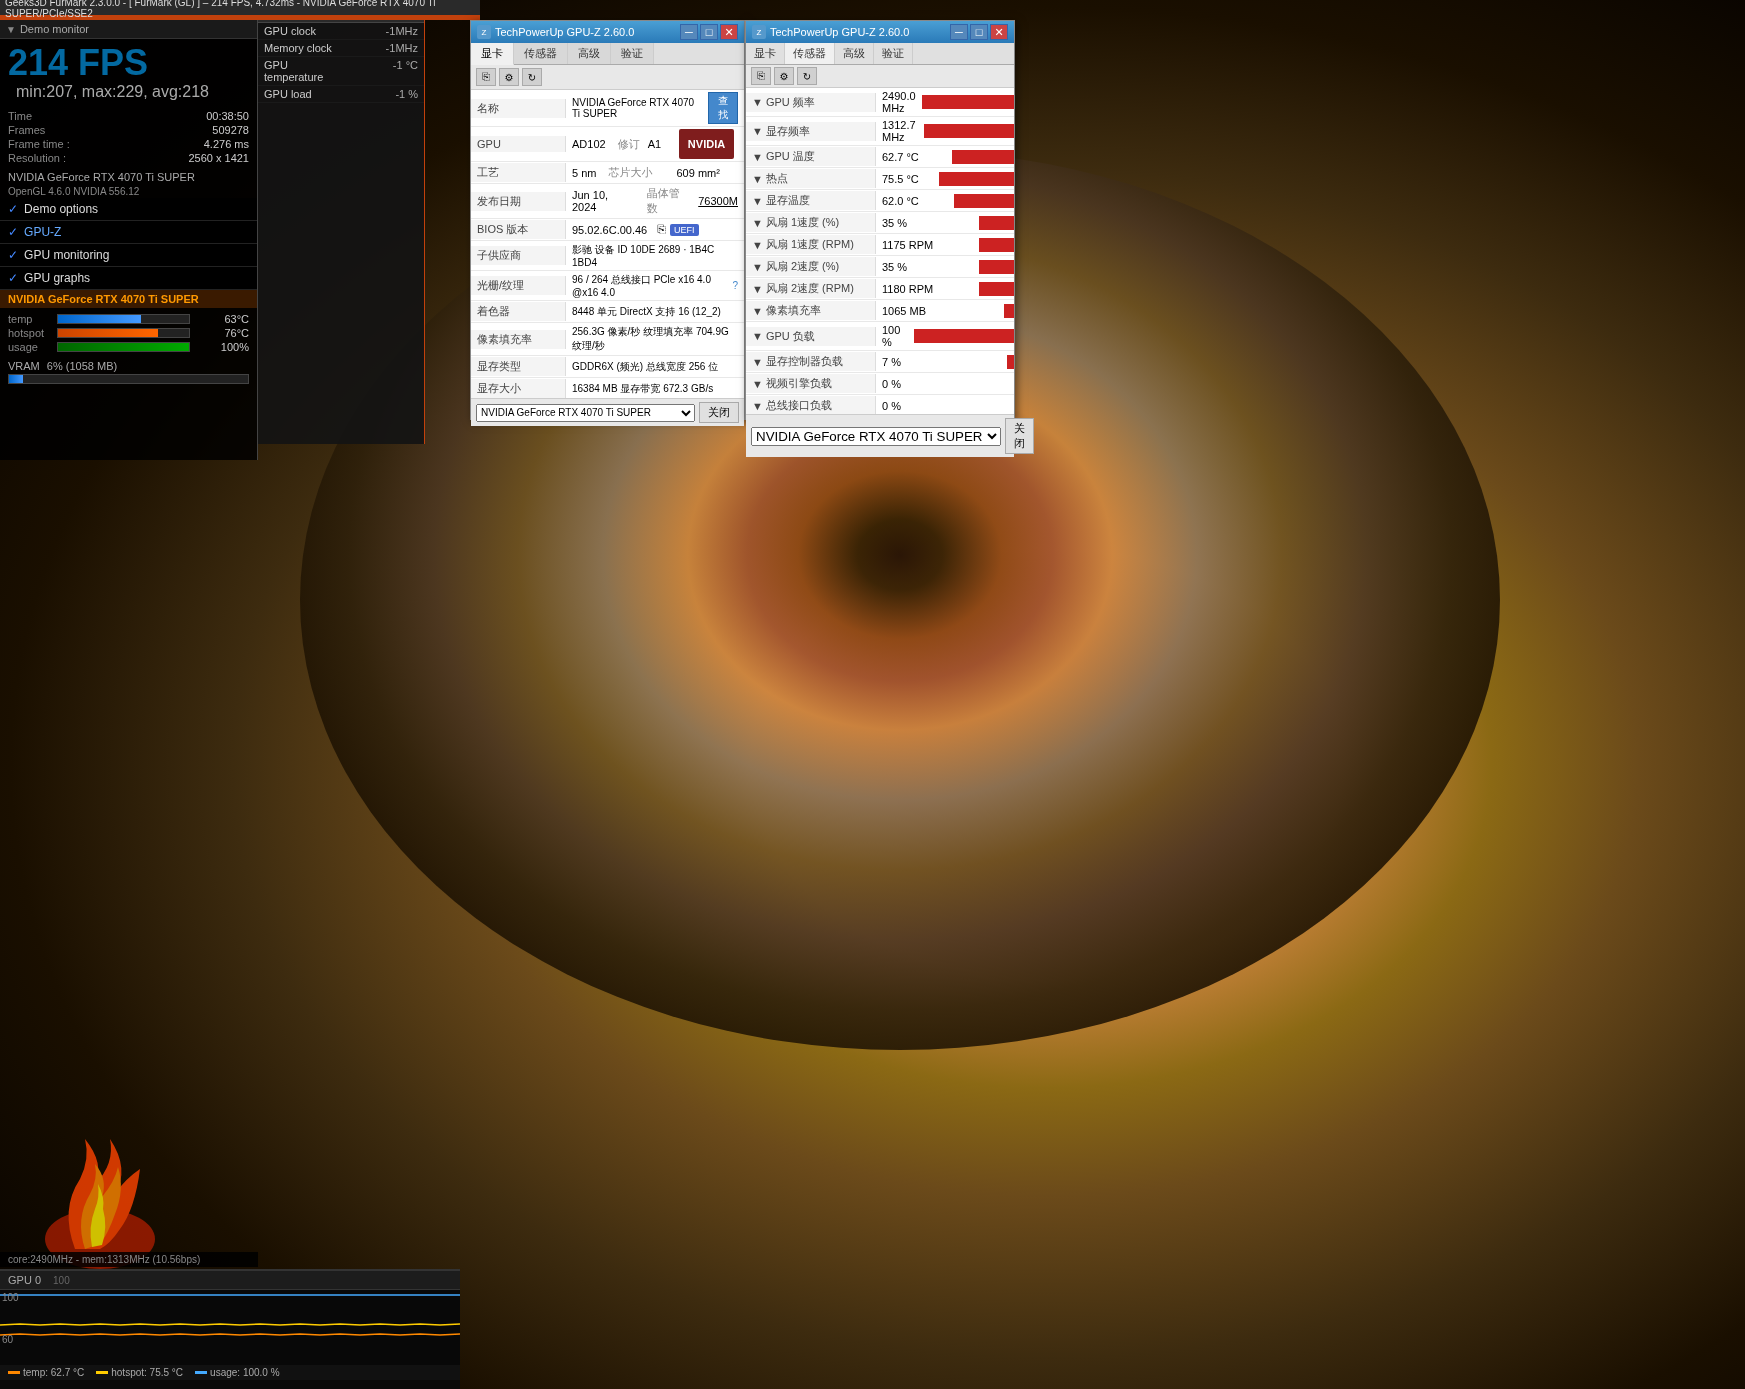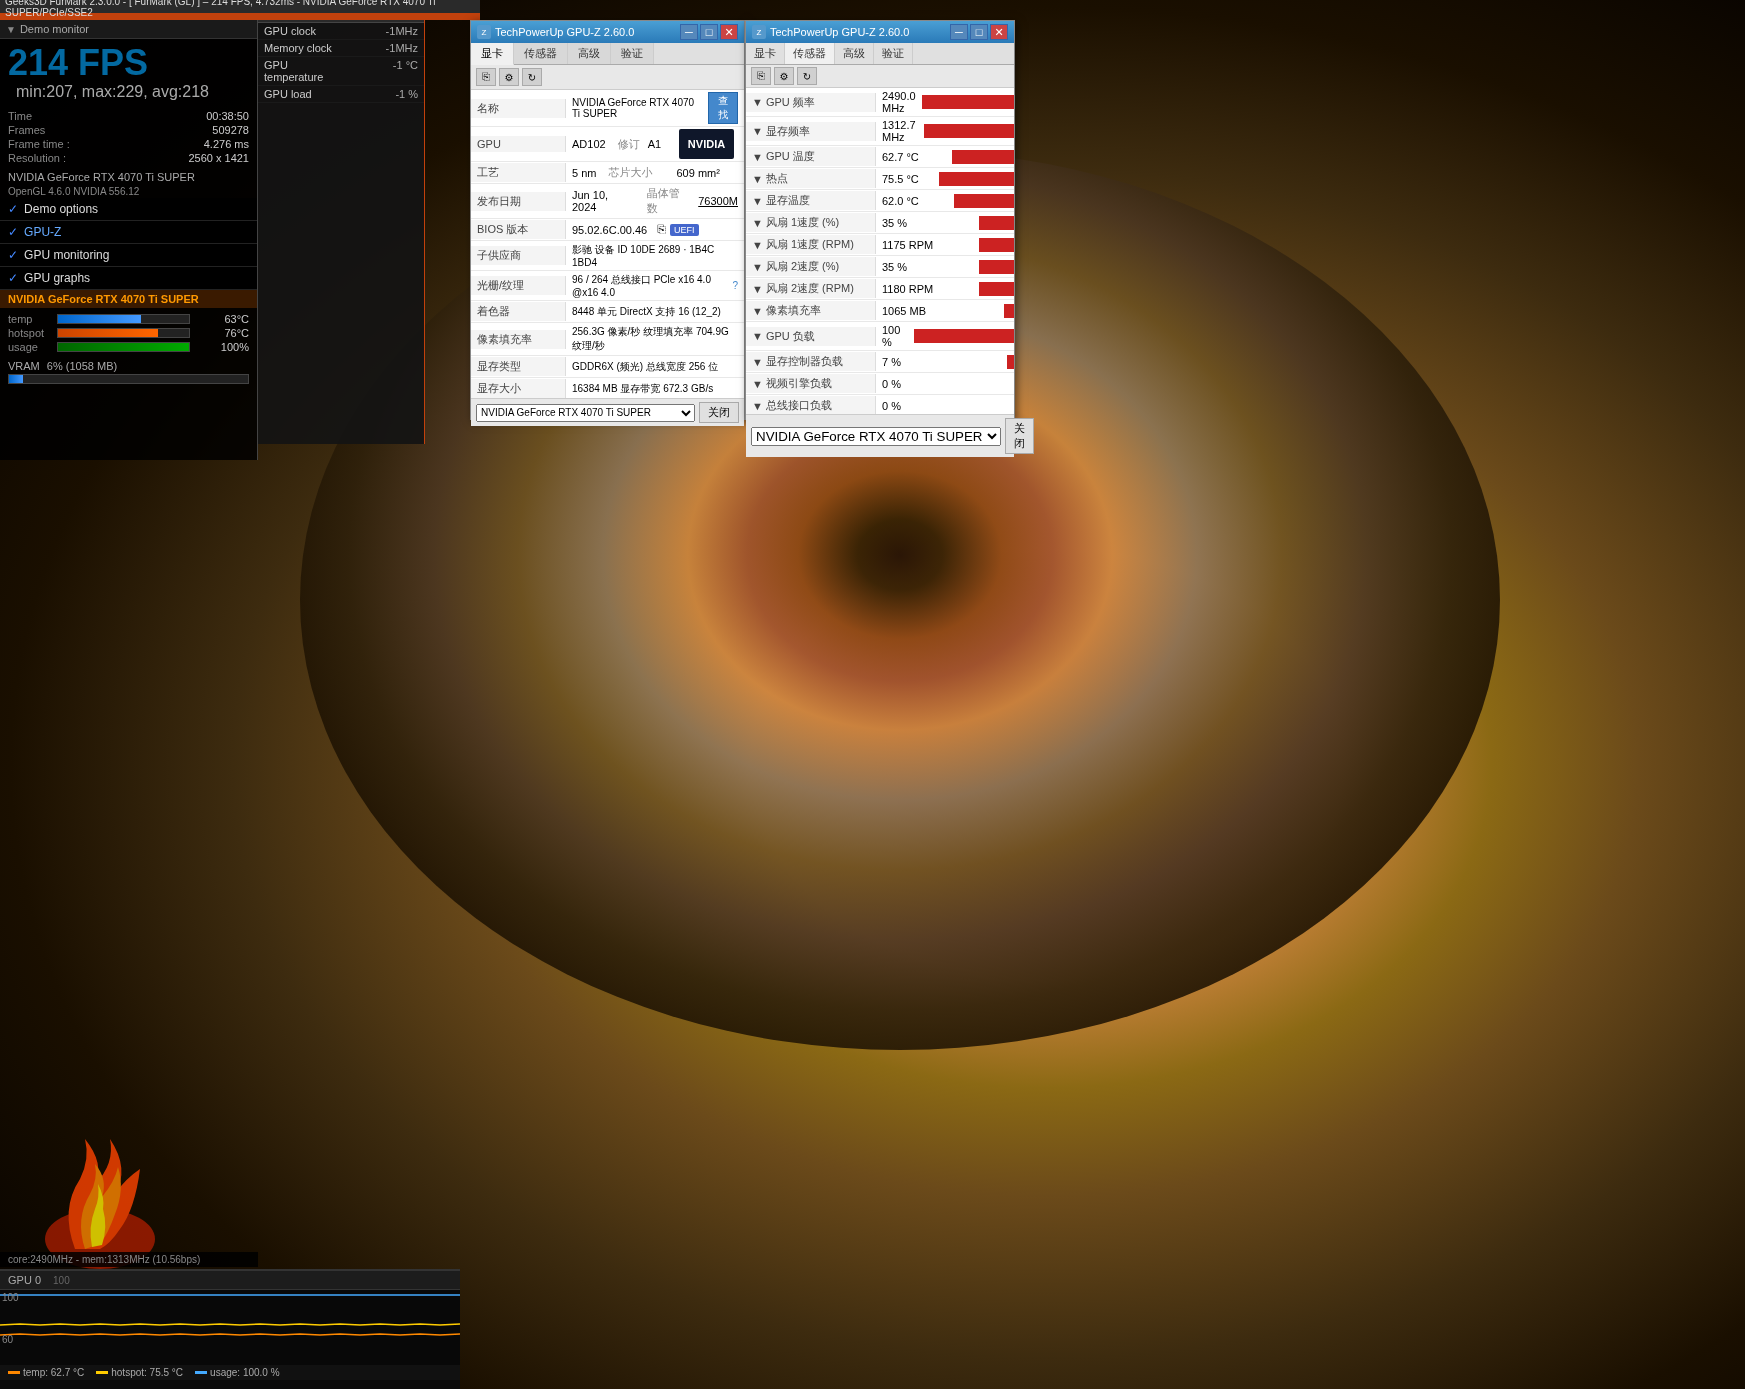--- a/index.html
+++ b/index.html
@@ -35,21 +35,21 @@
       opacity: 0.9;
     }
 
     
     .furmark-titlebar {
       position: absolute;
       top: 0; left: 0;
       width: 480px;
       height: 20px;
       background: #2a2a2a;
-      border-bottom: 7px solid #c2410c;
+      border-bottom: 5px solid #c2410c;
       display: flex;
       align-items: center;
       padding: 0 5px;
       z-index: 100;
       font-size: 11px;
       color: #ddd;
     }
 
     
     .left-panel {
@@ -376,21 +376,21 @@
       color: white;
       border: 1px solid #2266aa;
       font-size: 10px;
       cursor: pointer;
       margin-left: auto;
     }
 
     .gpuz-logo {
       width: 55px;
       height: 30px;
-      background: #0f172a;
+      background: #7f1d1d;
       display: flex;
       align-items: center;
       justify-content: center;
       color: white;
       font-size: 11px;
       font-weight: bold;
       border-radius: 2px;
       margin-left: auto;
       flex-shrink: 0;
       margin-right: 4px;

